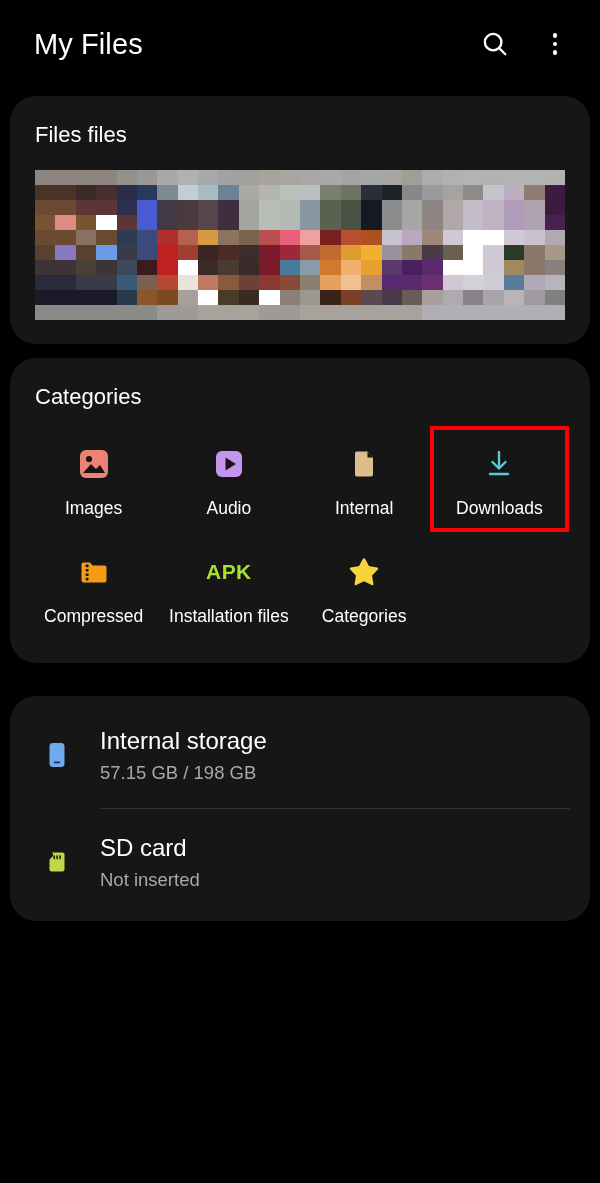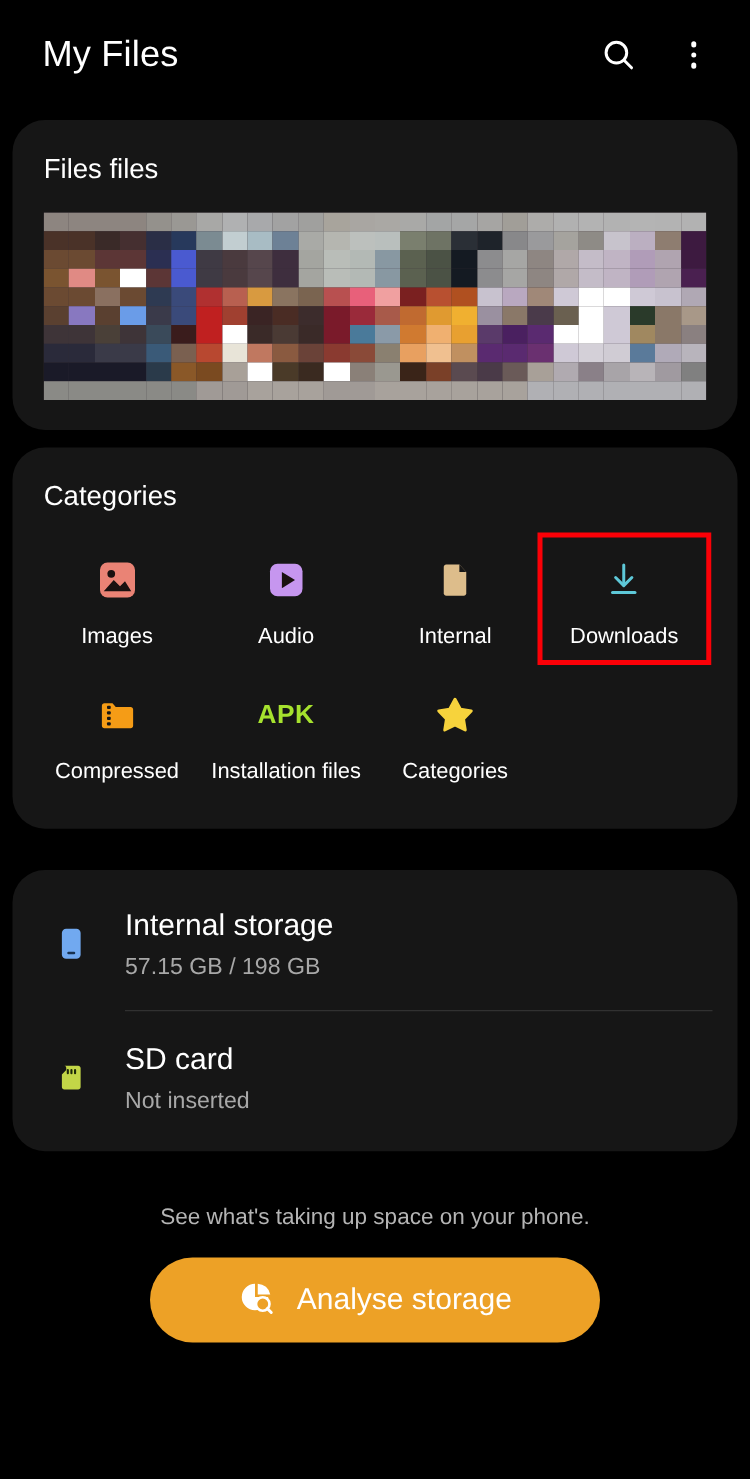--- a/index.html
+++ b/index.html
@@ -602,28 +602,14 @@
         </svg>
       </div>
       <div class="storage-text">
         <div class="storage-name">SD card</div>
         <div class="storage-sub">Not inserted</div>
       </div>
     </div>
 
   </div>
 
-  <div class="footer">
-    <div class="footer-note">See what's taking up space on your phone.</div>
-    <div class="analyse-btn">
-      <span>
-        <svg width="30" height="30" viewBox="0 0 30 30">
-          <path d="M14 4 A10.6 10.6 0 1 0 24.6 14.6 L14 14.6 Z" fill="#ffffff"></path>
-          <path d="M16.2 3.9 A10.6 10.6 0 0 1 26.2 12.6 L16.2 12.6 Z" fill="#ffffff"></path>
-          <circle cx="20.2" cy="20.2" r="5.4" fill="#eda126" stroke="#ffffff" stroke-width="2.1"></circle>
-          <line x1="23.9" y1="23.9" x2="27" y2="27" stroke="#ffffff" stroke-width="2.4" stroke-linecap="round"></line>
-        </svg>
-      </span>
-      <span class="analyse-label">Analyse storage</span>
-    </div>
-  </div>
 
 </div>
 
 </body></html>

